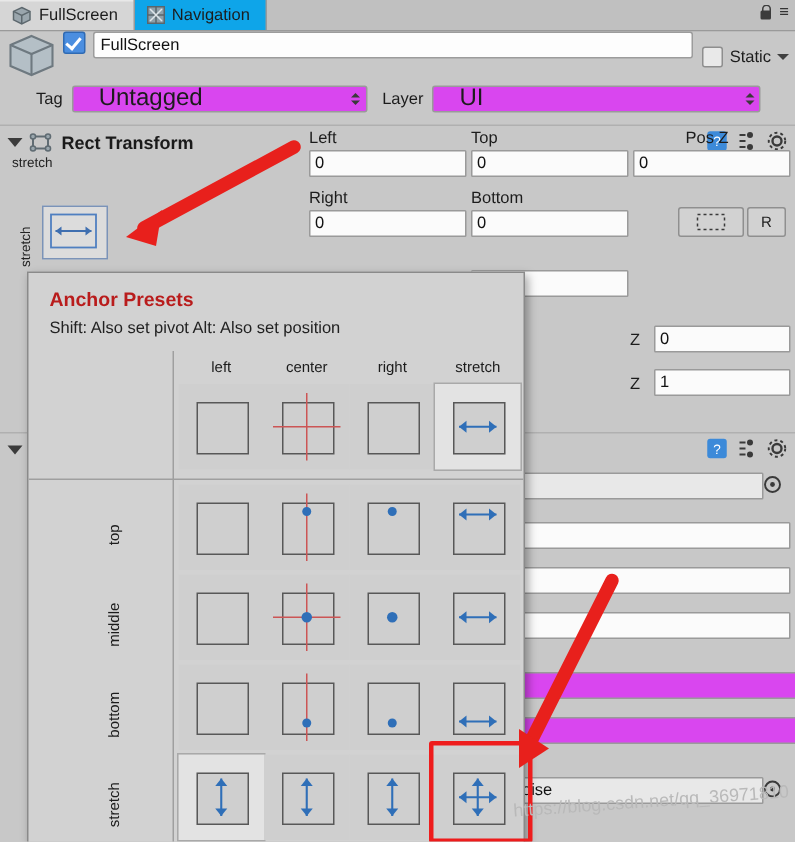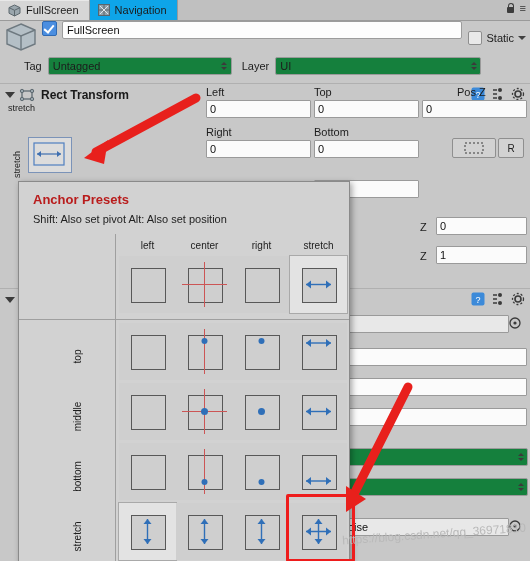--- a/index.html
+++ b/index.html
@@ -80,22 +80,22 @@
     border-top:4px solid #404040;
   }
 
   
   .tagrow{
     position:absolute;left:0;top:55px;width:530px;height:22px;
     display:flex;align-items:center;
   }
   .lbl{font-size:11px;color:#1c1c1c;}
   .dd{
-    height:16px;background:#15803d;border:1px solid #9a9a9a;border-radius:2px;
-    display:flex;align-items:center;padding-left:4px;font-size:11px;position:relative;
+    height:16px;background:#d946ef;border:1px solid #9a9a9a;border-radius:2px;
+    display:flex;align-items:center;padding-left:17px;font-size:16px;position:relative;
   }
   .dd .ddarrow{
     position:absolute;right:3px;top:50%;transform:translateY(-50%);
     width:7px;height:10px;display:flex;flex-direction:column;justify-content:center;align-items:center;gap:2px;
   }
   .dd .ddarrow i{display:block;width:0;height:0;}
   .dd .ddarrow i.up{border-left:3px solid transparent;border-right:3px solid transparent;border-bottom:3px solid #3a3a3a;}
   .dd .ddarrow i.dn{border-left:3px solid transparent;border-right:3px solid transparent;border-top:3px solid #3a3a3a;}
 
   

